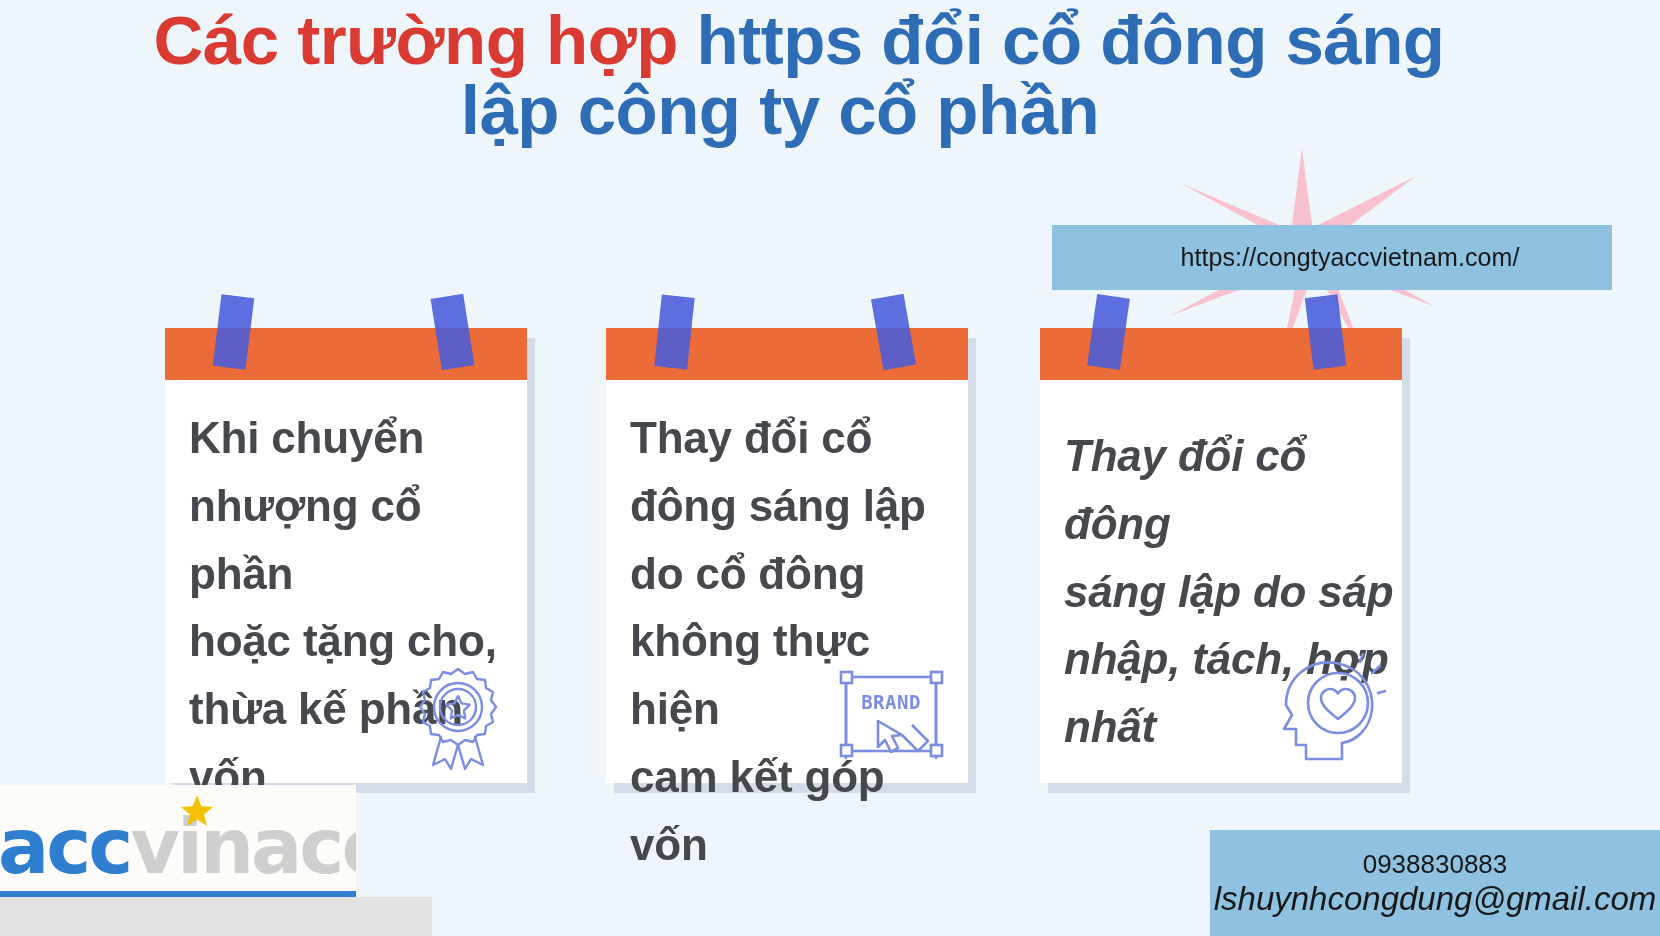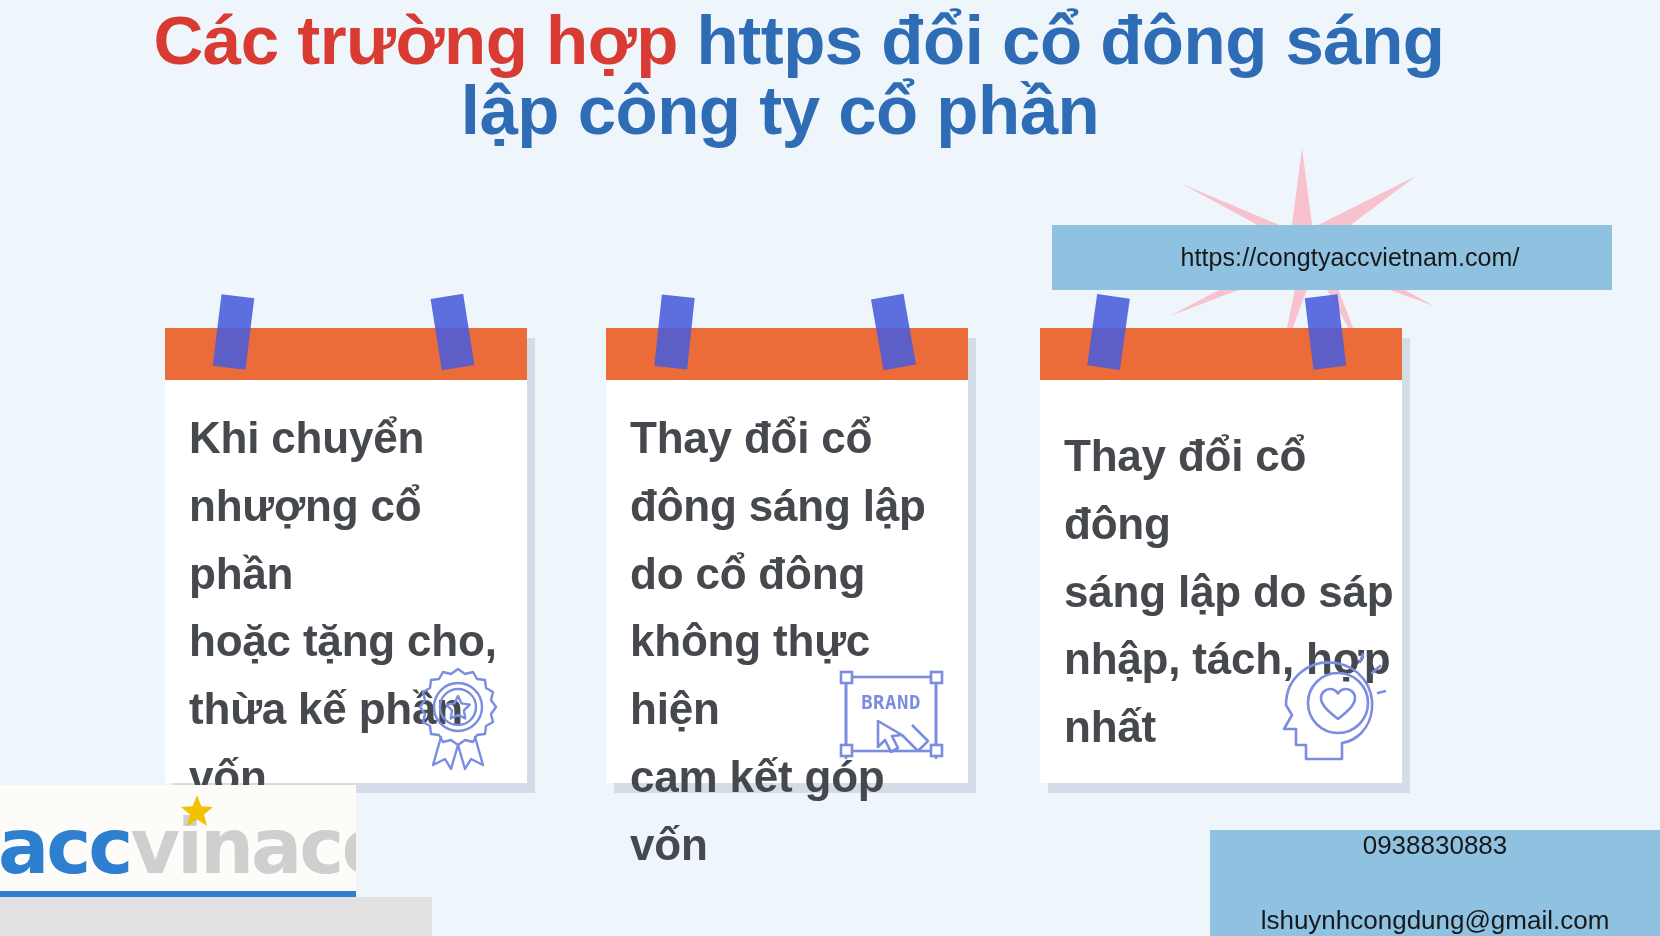--- a/index.html
+++ b/index.html
@@ -68,21 +68,21 @@
     padding: 24px 8px 0 24px;
   }
   .card-text {
     font-size: 44px;
     font-weight: 700;
     color: #45484d;
     line-height: 1.54;
     letter-spacing: -0.2px;
     white-space: pre-line;
   }
-  #card-3 .card-body { padding-top: 42px; }
+  #card-3 .card-body { padding-top: 42px; font-style: italic; }
 
   
   .tape {
     position: absolute;
     width: 33px; height: 72px;
     background: rgba(73,92,217,0.88);
     top: -32px;
   }
   .tape.left  { left: 52px;  transform: rotate(7deg); }
   .tape.right { right: 58px; transform: rotate(-9deg); }
@@ -119,24 +119,24 @@
 
   
   #contact-banner {
     position: absolute;
     left: 1210px; top: 830px;
     width: 450px; height: 106px;
     background: #8fc2e0;
     display: flex;
     flex-direction: column;
     align-items: center;
-    justify-content: space-between;
+    justify-content: center;
   }
   #contact-banner .phone { font-size: 26px; color: #17181a; }
-  #contact-banner .email { font-size: 26px; color: #17181a; }
+  #contact-banner .email { font-size: 33px; color: #17181a; font-style: italic; }
 
   
   #logo-box {
     position: absolute;
     left: 0; top: 785px;
     width: 356px; height: 112px;
     background: #fdfcf9;
     overflow: hidden;
   }
   #logo-mark {

